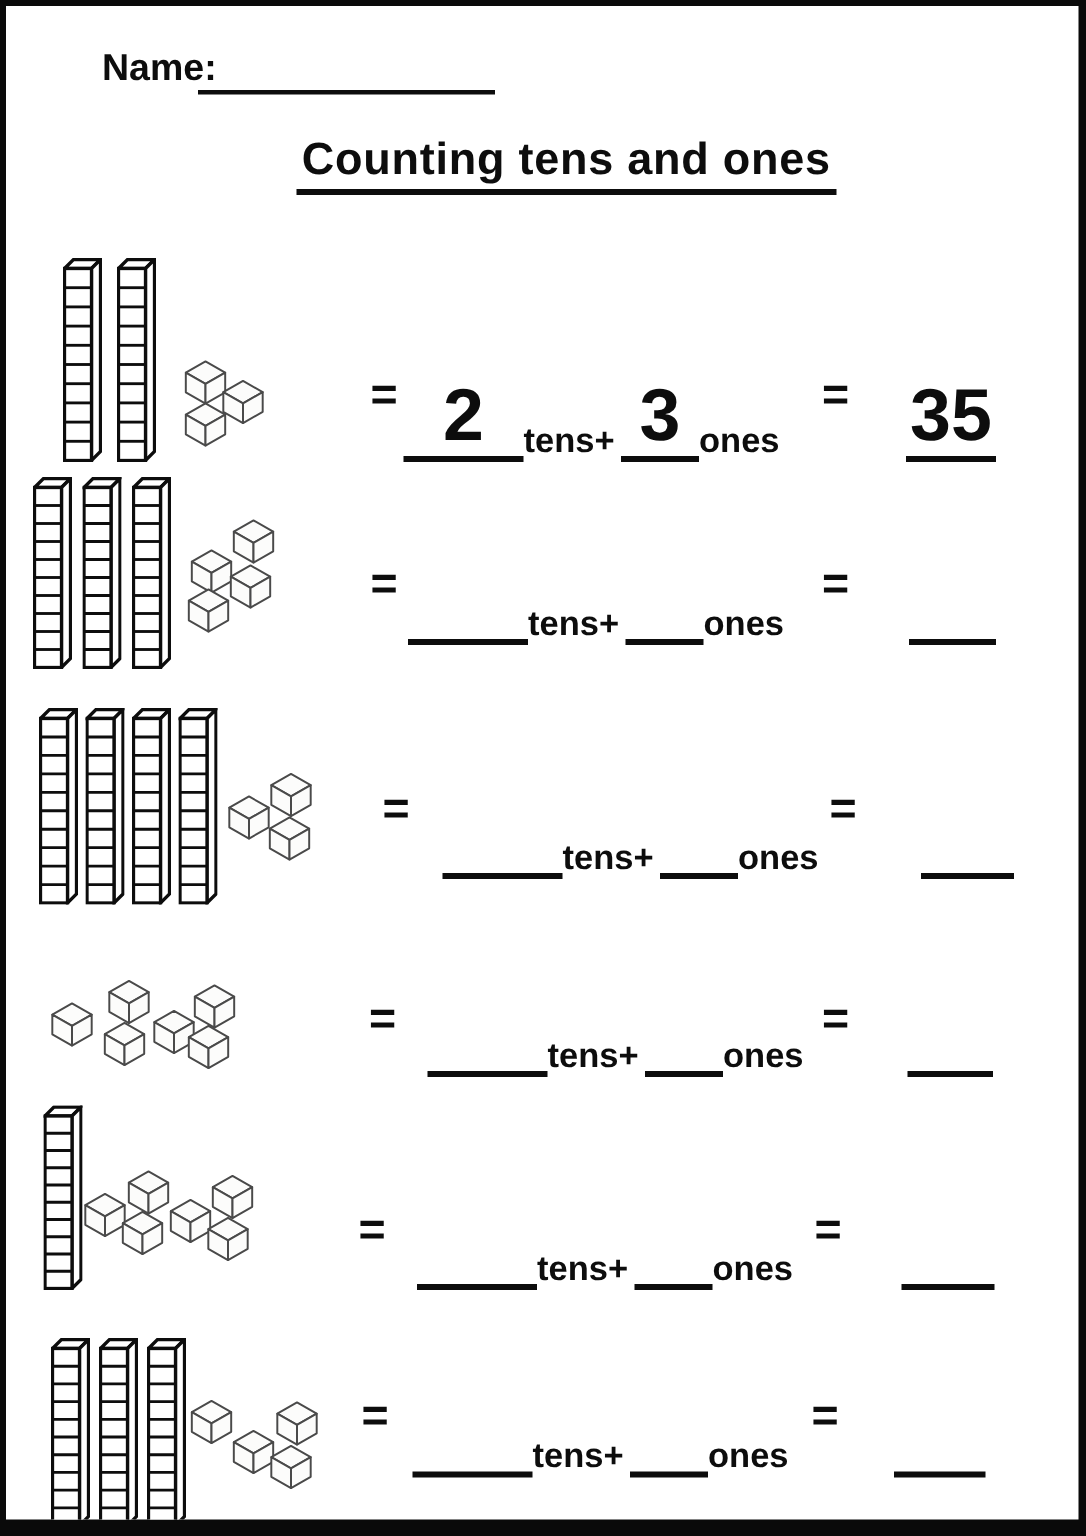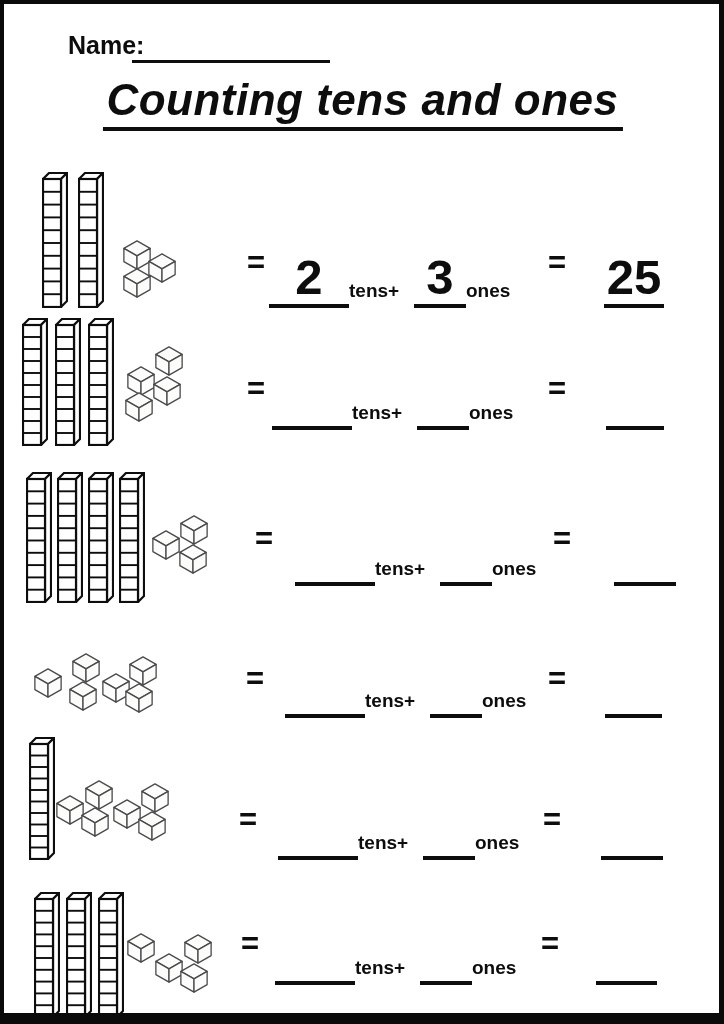--- a/index.html
+++ b/index.html
@@ -23,31 +23,31 @@
     font-size:35px;letter-spacing:0.5px;white-space:nowrap;
     padding:0 4px 2px 4px;border-bottom:4px solid #0d0d0d;
   }
   .subtitle{position:absolute;top:129px;left:50%;transform:translateX(-50%);font-size:22px;white-space:nowrap;}
   .row{position:absolute;left:0;top:0;width:100%;height:0;}
   .blocks{position:absolute;inset:0;pointer-events:none;}
   .blk{position:absolute;}
   .eq{position:absolute;font-size:31px;line-height:1.2;}
   .blank{position:absolute;height:58px;border-bottom:4px solid #0d0d0d;}
   .ans{position:absolute;left:0;right:0;bottom:2px;text-align:center;font-size:49px;line-height:1;white-space:nowrap;}
-  .lbl{position:absolute;font-size:19px;white-space:nowrap;}
+  .lbl{position:absolute;font-size:23px;white-space:nowrap;}
 </style>
 </head>
 <body>
 
 <div class="sheet">
 
   <span class="name-label">Name:</span>
   <span class="name-rule"></span>
 
-  <h1 class="title" style="margin:1px;font-size:44px;font-style:italic;">Counting tens and ones</h1>
+  <h1 class="title" style="margin:16px;font-size:30px;">Counting tens and ones</h1>
 
   <section class="row">
     <div class="blocks">
         <svg class="blk" style="left:38px;top:168px" width="26" height="136" viewBox="0 0 26 136">
     <g fill="#ffffff" stroke="#0d0d0d" stroke-width="2.2" stroke-linejoin="miter">
       <polygon points="1,7 7,1 25,1 19,7"></polygon>
       <polygon points="19,7 25,1 25,129 19,135"></polygon>
       <rect x="1" y="7" width="18" height="128"></rect>
     </g>
     <g stroke="#0d0d0d" stroke-width="1.9">
@@ -106,21 +106,21 @@
     <span class="blank tens-blank" style="left: 265px; top: 242px; width: 80px;">
         <b class="ans">2</b>
       </span>
     <span class="lbl tens-lbl" style="left: 345px; top: 276px;">tens+</span>
     <span class="blank ones-blank" style="left: 410px; top: 242px; width: 52px;">
         <b class="ans">3</b>
       </span>
     <span class="lbl ones-lbl" style="left: 462px; top: 276px;">ones</span>
     <span class="eq eq2" style="left: 544px; top: 240px;">=</span>
     <span class="blank total-blank" style="left: 600px; top: 242px; width: 60px;">
-        <b class="ans">25</b>
+        <b class="ans">35</b>
       </span>
   </section>
 
   <section class="row">
     <div class="blocks">
         <svg class="blk" style="left:18px;top:314px" width="26" height="128" viewBox="0 0 26 128">
     <g fill="#ffffff" stroke="#0d0d0d" stroke-width="2.2" stroke-linejoin="miter">
       <polygon points="1,7 7,1 25,1 19,7"></polygon>
       <polygon points="19,7 25,1 25,121 19,127"></polygon>
       <rect x="1" y="7" width="18" height="120"></rect>

